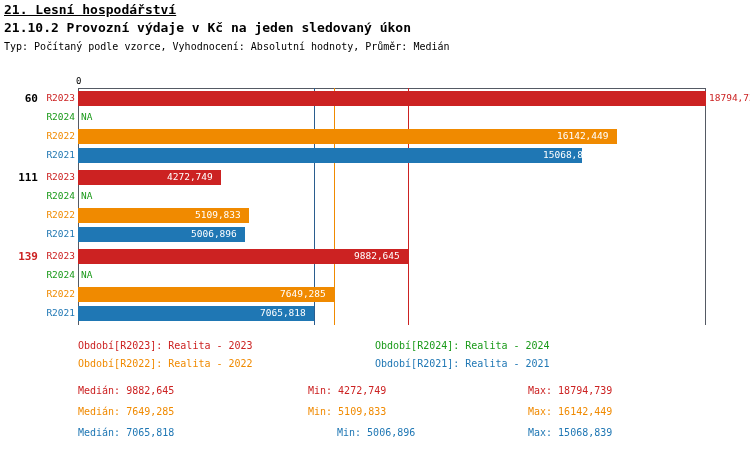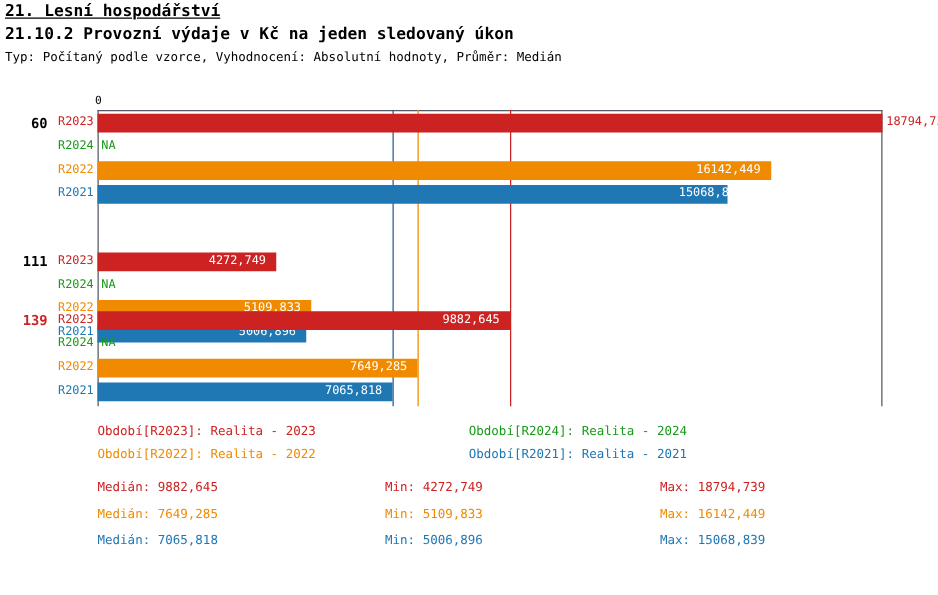--- a/index.html
+++ b/index.html
@@ -176,21 +176,21 @@
         <div class="row-label" style="color: rgb(240, 138, 0);">R2022</div>
         <div class="bar" style="width: 539px; background: rgb(240, 138, 0);"></div>
         <div class="bar-value inside" style="left: 479px;">16142,449</div>
       </div>
       <div class="row" style="top: 58px;">
         <div class="row-label" style="color: rgb(31, 119, 180);">R2021</div>
         <div class="bar" style="width: 504px; background: rgb(31, 119, 180);"></div>
         <div class="bar-value inside" style="left: 444px; margin-left: 21px;">15068,839</div>
       </div>
     </div>
-    <div class="group" style="top: 79px; height: 79px; margin-top: 32px;">
+    <div class="group" style="top: 79px; height: 79px;">
       <div class="group-label" style="color: rgb(0, 0, 0); left: -76px; top: 4px; width: 36px;">111</div>
       <div class="row" style="top: 1px;">
         <div class="row-label" style="color: rgb(204, 34, 34);">R2023</div>
         <div class="bar" style="width: 143px; background: rgb(204, 34, 34);"></div>
         <div class="bar-value inside" style="left: 89px;">4272,749</div>
       </div>
       <div class="row" style="top: 20px;">
         <div class="row-label" style="color: rgb(26, 154, 26);">R2024</div>
         <div class="bar-value" style="left: 3px; color: rgb(26, 154, 26);">NA</div>
       </div>
@@ -246,16 +246,16 @@
       <div class="stats-cell stats-col2" style="color: rgb(204, 34, 34);">Min: 4272,749</div>
       <div class="stats-cell stats-col3" style="color: rgb(204, 34, 34);">Max: 18794,739</div>
     </div>
     <div class="stats-row">
       <div class="stats-cell stats-col1" style="color: rgb(240, 138, 0);">Medián: 7649,285</div>
       <div class="stats-cell stats-col2" style="color: rgb(240, 138, 0);">Min: 5109,833</div>
       <div class="stats-cell stats-col3" style="color: rgb(240, 138, 0);">Max: 16142,449</div>
     </div>
     <div class="stats-row">
       <div class="stats-cell stats-col1" style="color: rgb(31, 119, 180);">Medián: 7065,818</div>
-      <div class="stats-cell stats-col2" style="color: rgb(31, 119, 180);">Min: 5006,896</div>
+      <div class="stats-cell stats-col2" style="color: rgb(31, 119, 180); margin-left: 29px;">Min: 5006,896</div>
       <div class="stats-cell stats-col3" style="color: rgb(31, 119, 180);">Max: 15068,839</div>
     </div>
   </div>
 
 </body></html>

